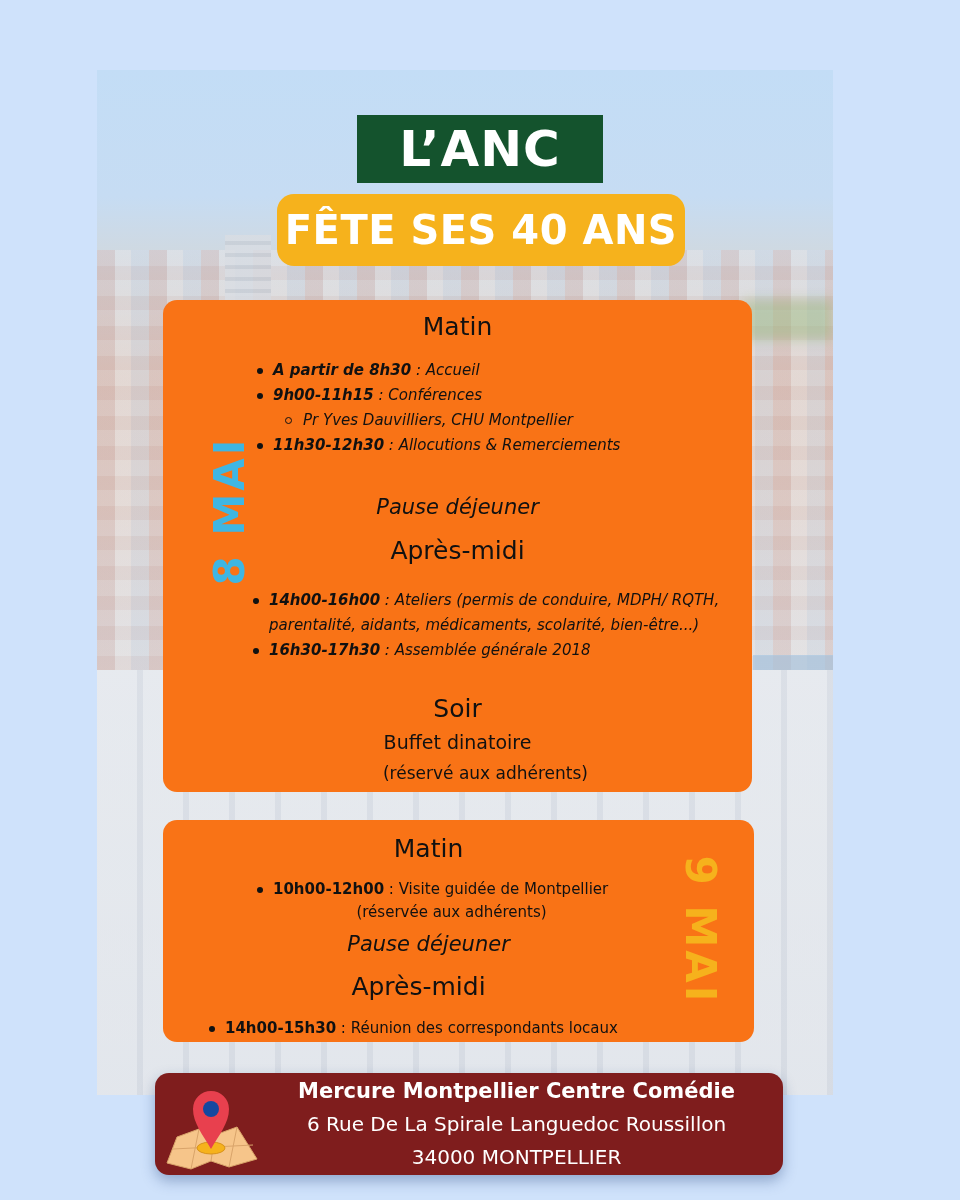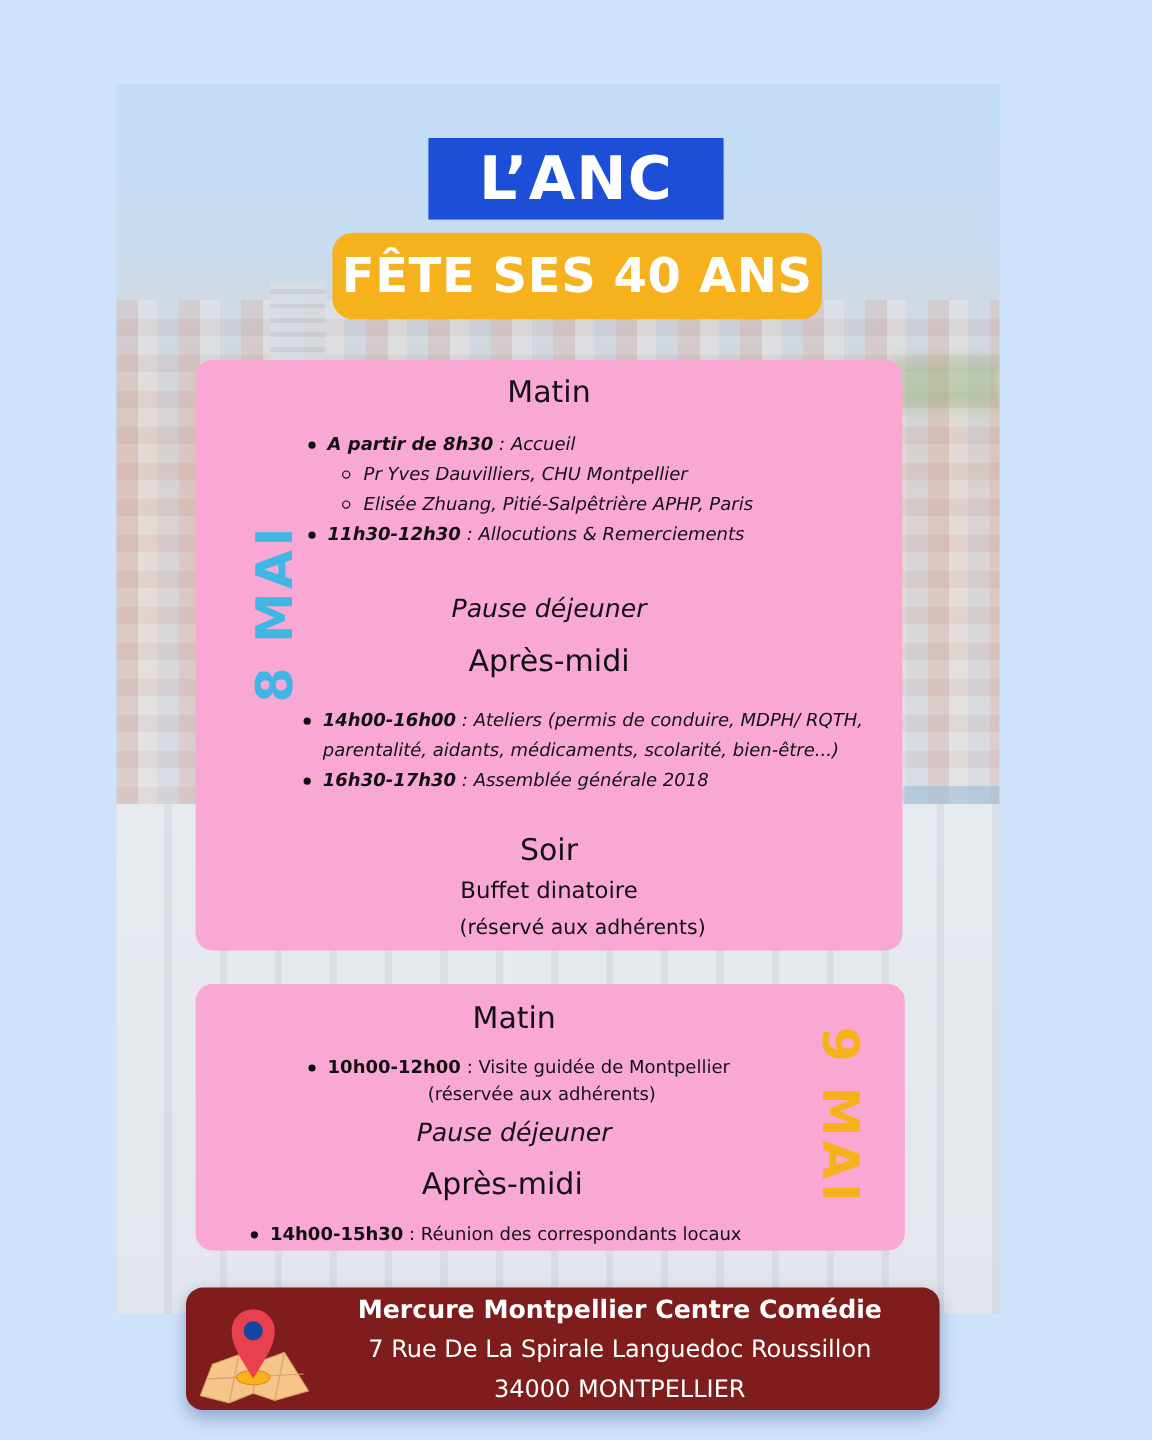--- a/index.html
+++ b/index.html
@@ -49,21 +49,21 @@
   }
   .poster-bg .roof-blue {
     position: absolute; right: 0; top: 585px; width: 80px; height: 50px;
     background: rgba(160,195,225,0.6);
   }
 
   .title-1 {
     position: absolute;
     left: 357px; top: 115px;
     width: 246px; height: 68px;
-    background: #1d4ed8;
+    background: #14532d;
     color: #fff;
     font-family: "DejaVu Sans", sans-serif;
     font-weight: bold;
     font-size: 50px;
     letter-spacing: 1px;
     display: flex; align-items: center; justify-content: center;
   }
   .title-2 {
     position: absolute;
     left: 277px; top: 194px;
@@ -72,21 +72,21 @@
     color: #fff;
     font-family: "DejaVu Sans", sans-serif;
     font-weight: bold;
     font-size: 40px;
     letter-spacing: 0.5px;
     display: flex; align-items: center; justify-content: center; border-radius: 17px;
   }
 
   .card {
     position: absolute;
-    background: #f9a8d4;
+    background: #f97316;
     border-radius: 14px;
   }
   .card-1 { left: 163px; top: 300px; width: 589px; height: 492px; }
   .card-2 { left: 163px; top: 820px; width: 591px; height: 222px; }
 
   .heading {
     position: absolute; left: 0; width: 100%;
     text-align: center;
     font-family: "DejaVu Sans", sans-serif;
     font-size: 25px;
@@ -202,22 +202,22 @@
 </div>
 
 <div class="title-1">L’ANC</div>
 <div class="title-2">FÊTE SES 40 ANS</div>
 
 <div class="card card-1">
   <div class="heading" style="top:12px;">Matin</div>
 
   <ul class="sched" style="left:92px; top:58px; width:480px;">
     <li class="it"><span class="b">A partir de 8h30</span><span> : </span><span>Accueil</span></li>
+    <li class="it"><span class="b">9h00-11h15</span><span> : </span><span>Conférences</span></li>
     <li class="it sub-item"><span>Pr Yves Dauvilliers, CHU Montpellier</span></li>
-    <li class="it sub-item"><span>Elisée Zhuang, Pitié-Salpêtrière APHP, Paris</span></li>
     <li class="it"><span class="b">11h30-12h30</span><span> : </span><span>Allocutions  &amp; Remerciements</span></li>
   </ul>
 
   <div class="pause" style="top:195px;">Pause déjeuner</div>
   <div class="heading" style="top:236px;">Après-midi</div>
 
   <ul class="sched" style="left:88px; top:288px; width:480px;">
     <li class="it"><span class="b">14h00-16h00</span><span> : </span><span>Ateliers (permis de conduire, MDPH/ RQTH, parentalité, aidants, médicaments, scolarité, bien-être...)</span></li>
     <li class="it"><span class="b">16h30-17h30</span><span> : </span><span>Assemblée générale 2018</span></li>
   </ul>
@@ -252,15 +252,15 @@
     <polygon points="14,52 36,44 52,50 74,42 94,74 66,82 48,76 28,84 4,78" fill="#f6c58a" stroke="#d9a46a" stroke-width="1"></polygon>
     <line x1="36" y1="44" x2="28" y2="84" stroke="#d9a46a" stroke-width="1"></line>
     <line x1="52" y1="50" x2="48" y2="76" stroke="#d9a46a" stroke-width="1"></line>
     <line x1="74" y1="42" x2="66" y2="82" stroke="#d9a46a" stroke-width="1"></line>
     <line x1="10" y1="64" x2="90" y2="60" stroke="#d9a46a" stroke-width="1"></line>
     <ellipse cx="48" cy="63" rx="14" ry="6" fill="#f6b21c" stroke="#d8921a" stroke-width="1"></ellipse>
     <path d="M48,64 C40,50 30,38 30,24 A18,18 0 1,1 66,24 C66,38 56,50 48,64 Z" fill="#e8404e"></path>
     <circle cx="48" cy="24" r="8" fill="#1448a0"></circle>
   </svg>
   <div class="name">Mercure Montpellier Centre Comédie</div>
-  <div class="addr">7 Rue De La Spirale Languedoc Roussillon</div>
+  <div class="addr">6 Rue De La Spirale Languedoc Roussillon</div>
   <div class="city">34000 MONTPELLIER</div>
 </div>
 
 </body></html>

